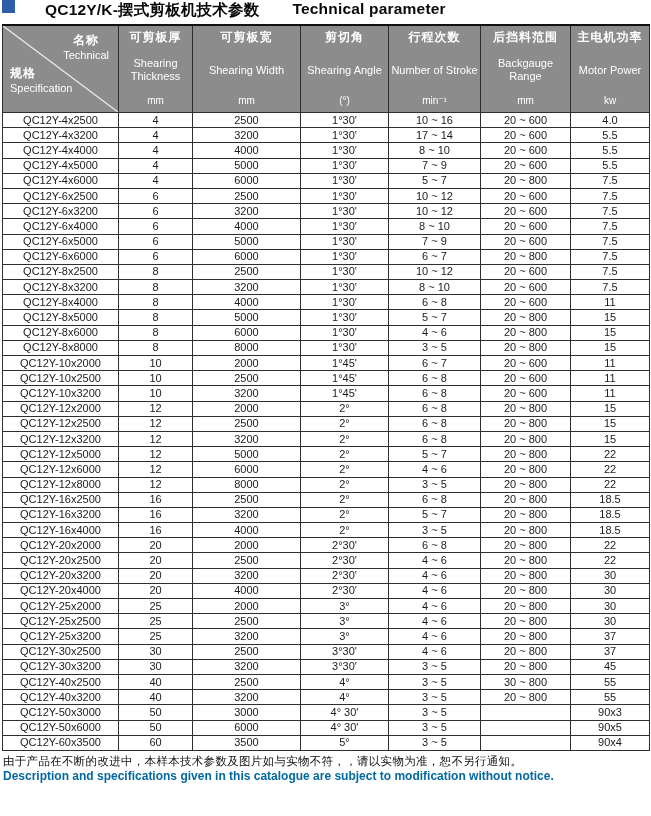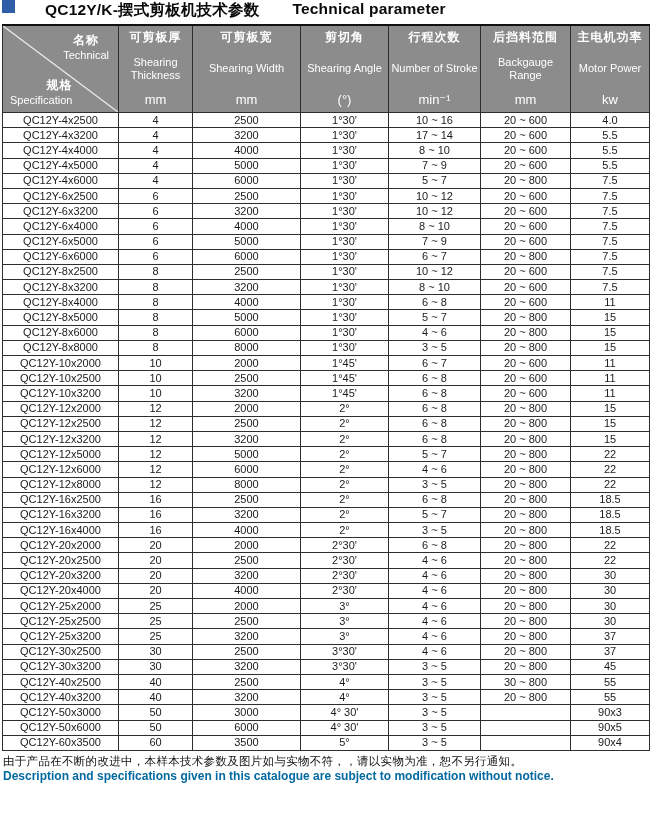--- a/index.html
+++ b/index.html
@@ -18,28 +18,28 @@
   table { border-collapse:collapse; table-layout:fixed; width:647px; margin-left:2px; }
   th, td { border:1px solid #2e2e2e; }
   table { border-top:2px solid #111; }
   thead th {
     background:#8c8c8c; color:#ffffff; font-weight:normal;
     vertical-align:top; height:86px; padding:0;
   }
   thead .colhead { display:flex; flex-direction:column; justify-content:space-between; height:86px; padding:5px 1px 6px 1px;gap:8px; }
   thead .zh { font-size:12px; font-weight:bold; letter-spacing:1px; line-height:1.1; }
   thead .en { font-size:11px; line-height:1.15; flex:1 1 auto; display:flex; align-items:center; justify-content:center; padding:2px 0; }
-  thead .unit { font-size:13px; line-height:1; }
+  thead .unit { font-size:10px; line-height:1; }
   
   th.corner { position:relative; overflow:hidden;margin-left:28px; }
   th.corner svg.diag { position:absolute; left:0; top:0; width:100%; height:100%; }
   th.corner svg.diag line { stroke:#e8e8e8; stroke-width:1.4; }
   .c-top { position:absolute; top:6px; right:9px; text-align:center; font-size:11px; line-height:1.35; }
   .c-top .cn { font-size:12px; font-weight:bold; letter-spacing:1px; }
-  .c-bot { position:absolute; bottom:4px; left:7px; text-align:right; font-size:11px; line-height:1.35; }
+  .c-bot { position:absolute; bottom:16px; left:7px; text-align:left; font-size:11px; line-height:1.35; }
   .c-bot .cn { font-size:12px; font-weight:bold; letter-spacing:1px; }
   
   tbody td {
     height:15.2px; text-align:center; font-size:11px; line-height:1;
     padding:0; color:#1b1b1b; white-space:nowrap; overflow:hidden;
   }
   
   .footer { margin:3px 2px 0 3px; }
   .footer .zh { font-size:11.5px; color:#101010; line-height:1.35; letter-spacing:0.3px; }
   .footer .en { font-size:12px; font-weight:bold; color:#0369a1; line-height:1.3; }

